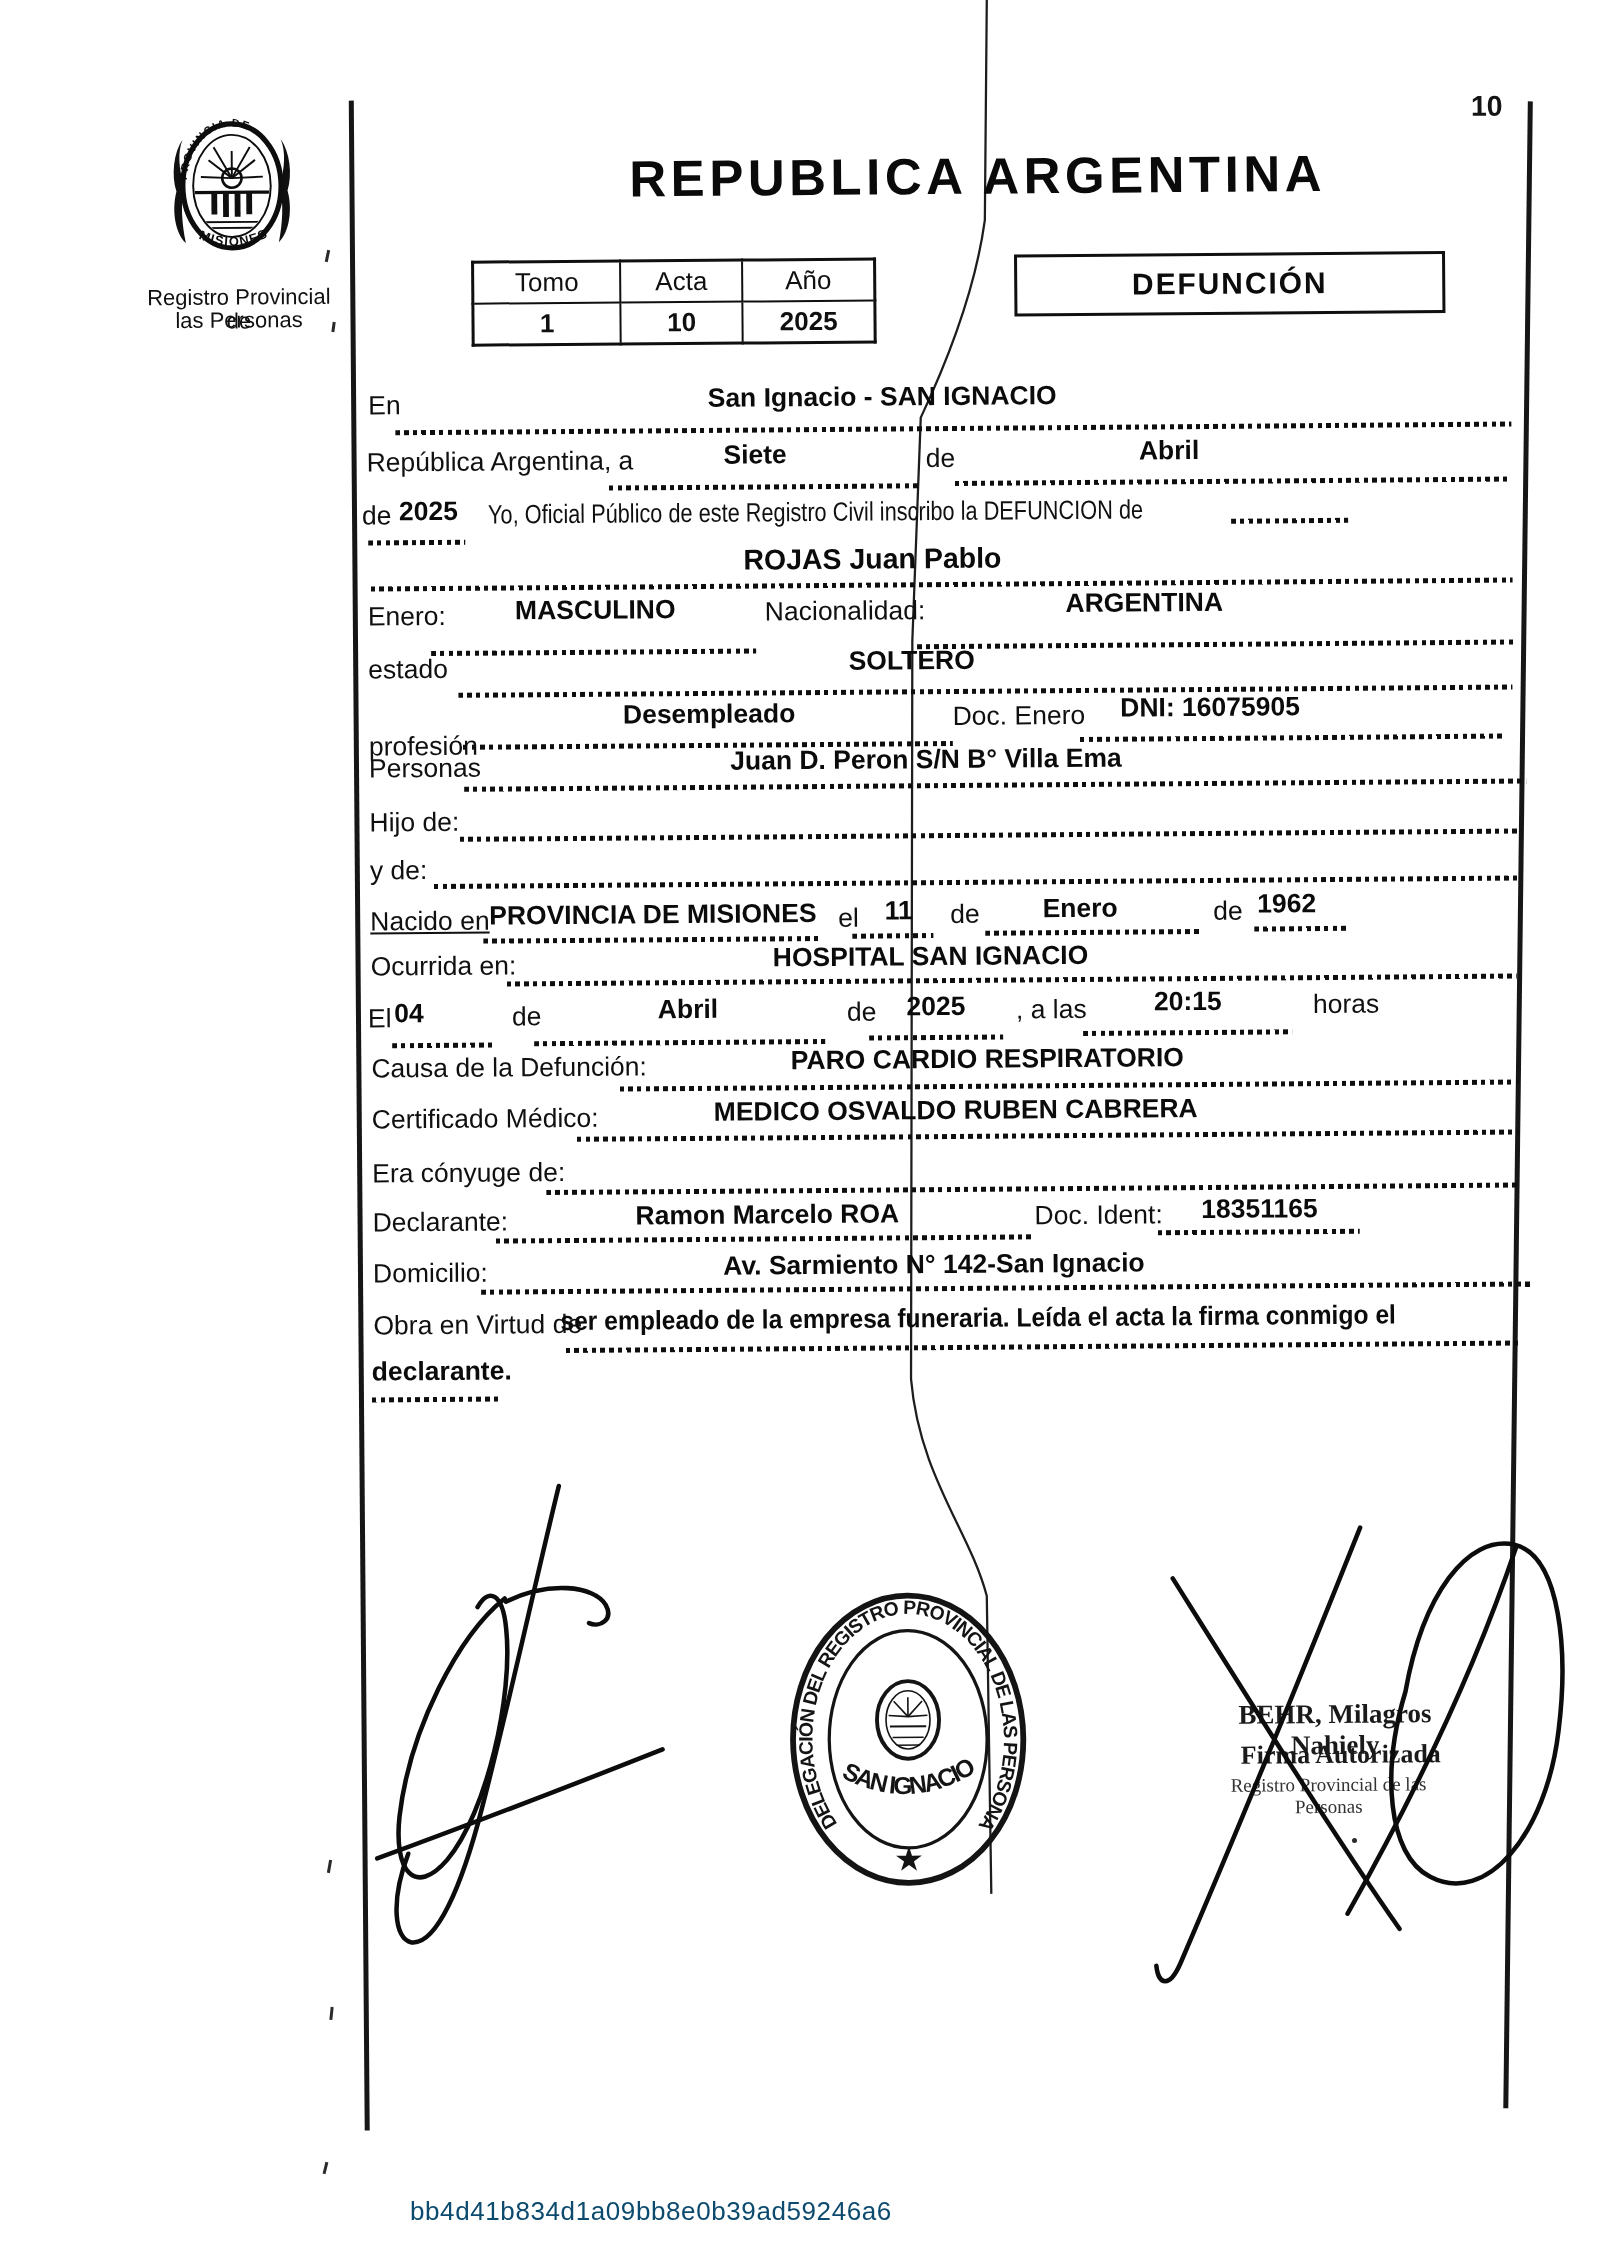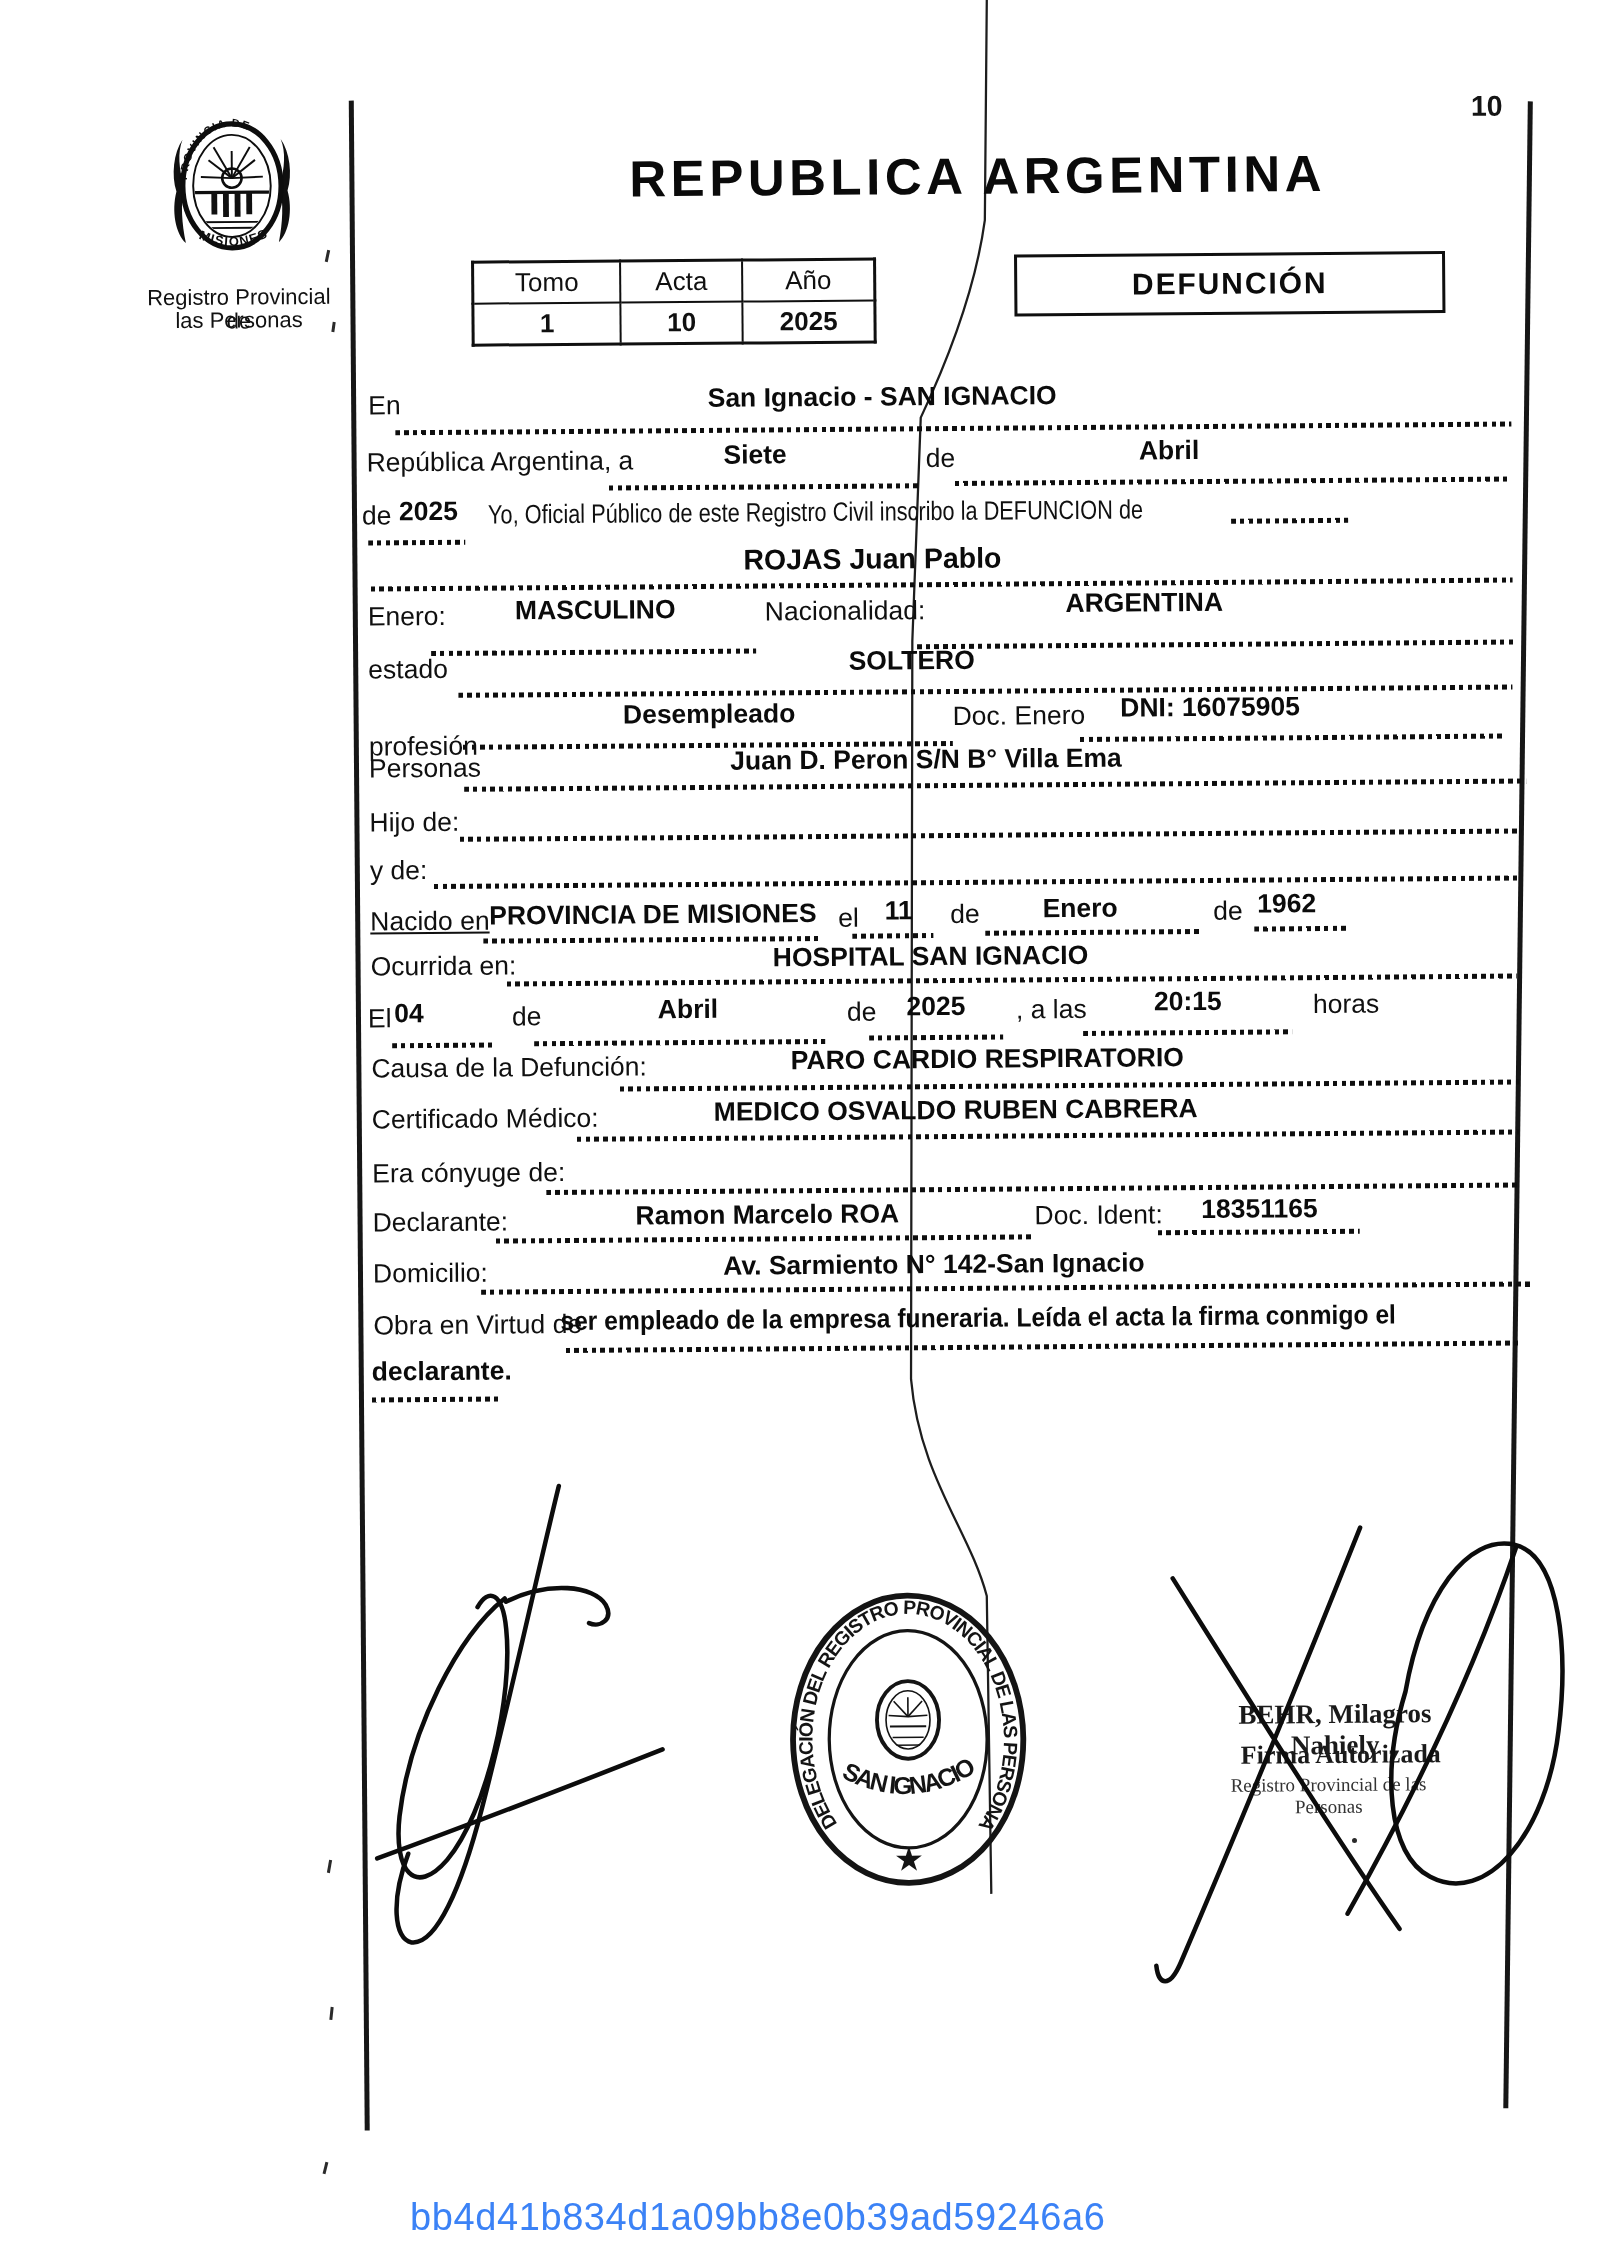--- a/index.html
+++ b/index.html
@@ -19,21 +19,21 @@
   .tbl td{border:2.6px solid #0f0f0f;text-align:center;font-size:26px;padding:3.9px 2.6px;height:31px;}
   .tbl .hdr td{font-weight:normal;}
   .tbl .vals td{font-weight:bold;}
   .defbox{position:absolute;left:1012px;top:256px;width:425px;height:56px;border:3.9px solid #0f0f0f;
           display:flex;align-items:center;justify-content:center;font-size:30px;font-weight:600;
           letter-spacing:1.9px;color:#0c0c0c;}
   .title{position:absolute;left:628px;top:148px;width:667px;text-align:center;font-size:51px;
          font-weight:bold;letter-spacing:4.5px;white-space:nowrap;color:#0a0a0a;}
   .orgtxt{position:absolute;text-align:center;font-size:22px;color:#111;width:207px;left:133px;line-height:24px;}
   .pagenum{position:absolute;left:1470px;top:95px;font-size:28.5px;font-weight:600;color:#141414;}
-  .hash{position:absolute;left:410px;top:2196px;font-size:38px;color:#3b82f6;letter-spacing:0.6px;}
+  .hash{position:absolute;left:410px;top:2196px;font-size:26px;color:#0c4a6e;letter-spacing:0.6px;}
   .sigstamp{position:absolute;text-align:center;font-family:"Liberation Serif", serif;color:#1a1a1a;}
   svg{overflow:visible;}
 </style>
 </head>
 <body>
 
 <div class="page">
 
   <svg class="abs" style="left:0;top:0;" width="1622" height="2261" viewBox="0 0 2505 3492">
     <path d="M 1524,0 L 1521,340 C 1506,450 1462,560 1422,645 L 1409,990 L 1407,2130 C 1420,2280 1498,2365 1524,2465 L 1531,2925" fill="none" stroke="#1d1d1d" stroke-width="3.5"></path>

